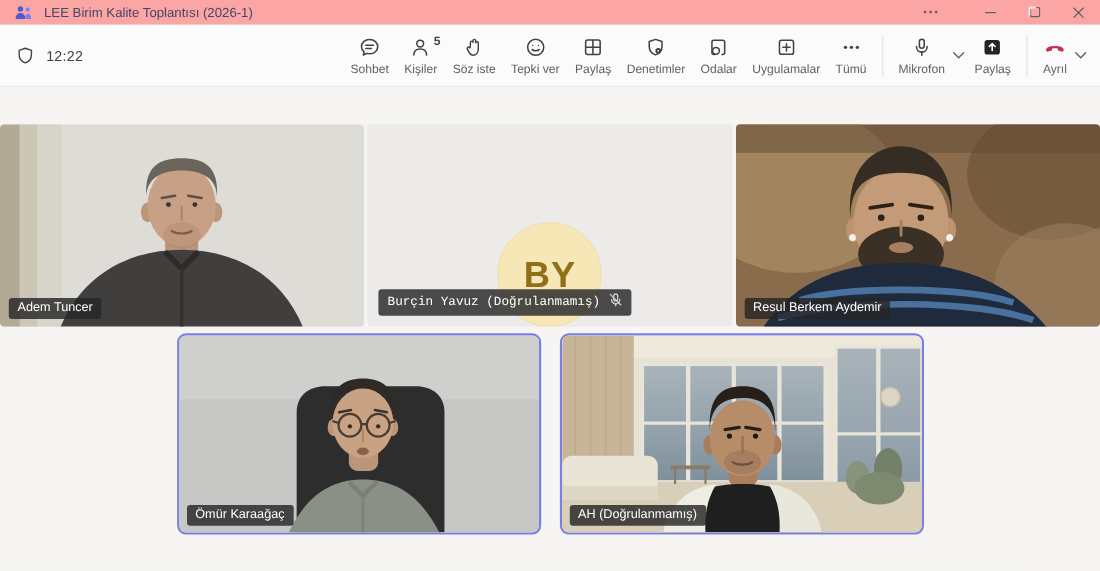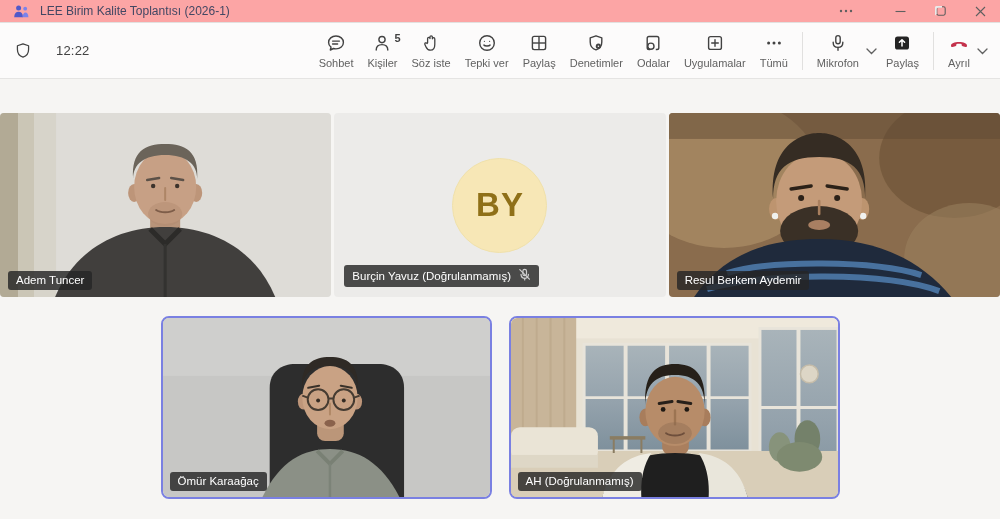--- a/index.html
+++ b/index.html
@@ -12,50 +12,50 @@
   .titlebar .app-icon { display:flex; margin-right:11px; }
   .titlebar .title { font-size:12px; color:#424763; }
   .win-controls { margin-left:auto; display:flex; height:100%; }
   .win-btn { width:40px; height:100%; display:flex; align-items:center; justify-content:center; cursor:default; }
   .win-btn svg { display:block; }
   .win-more { margin-right:14px; }
 
   
   .toolbar { height:56px; background:#fcfbfb; border-bottom:1px solid #e5e4e3;
     display:flex; align-items:center; padding:0 10px 0 14px; }
-  .timer-group { display:flex; align-items:center; gap:24px; }
+  .timer-group { display:flex; align-items:center; gap:10px; }
   .timer-text { font-size:13px; color:#424242; letter-spacing:.2px; }
   .tb-buttons { margin-left:auto; display:flex; align-items:center; }
   .tb-btn { display:flex; flex-direction:column; align-items:center; gap:3px;
     padding:0 7px; cursor:pointer; }
   .tb-btn .icon-wrap { position:relative; height:21px; display:flex; align-items:center; }
   .tb-btn .lbl { font-size:11px; color:#616161; white-space:nowrap; }
   .badge { position:absolute; top:-1px; right:-8px; font-size:11px; font-weight:700; color:#424242; }
   .combo { display:flex; align-items:flex-start; }
   .chev { margin:8px 2px 0 0; cursor:pointer; }
   .sep { width:1px; height:38px; background:#e1e0df; margin:0 7px; }
 
   
   .stage { height:440px; background:#f6f5f3; padding-top:34px; }
   .row { display:flex; gap:3px; }
   .row.top { height:184px; }
-  .row.bottom { height:183px; margin-top:19px; justify-content:center; gap:17px;border-radius:28px; }
+  .row.bottom { height:183px; margin-top:6px; justify-content:center; gap:17px;border-radius:28px; }
   .tile { position:relative; border-radius:4px; overflow:hidden; background:#ecebe9; flex:1; }
   .row.bottom .tile { flex:none; width:331px; border:2.5px solid #7a80e2; border-radius:8px; }
   .video-area { position:absolute; inset:0; }
   .video-area svg { width:100%; height:100%; display:block; }
   .row.bottom .video-area { border-radius:5px; overflow:hidden; }
 
   .name-label { position:absolute; left:8px; bottom:7px; z-index:3;
     background:rgba(38,38,38,.82); color:#ffffff; font-size:11.5px;
     padding:3px 8px 4px; border-radius:3px; display:flex; align-items:center; gap:7px;
     white-space:nowrap; }
   .row.bottom .name-label { left:7px; bottom:6px; }
 
-  .avatar-wrap { position:absolute; inset:0; display:flex; align-items:center; justify-content:center; }
+  .avatar-wrap { position:absolute; inset:0; display:flex; align-items:flex-end; justify-content:center; }
   .avatar { width:95px; height:95px; border-radius:50%; background:#f7e7b6;
     border:1px solid #efe0ab; display:flex; align-items:center; justify-content:center;
     font-size:33px; font-weight:600; color:#8f7018; letter-spacing:1px; }
 </style>
 </head>
 <body>
 
 <div class="titlebar">
   <span class="app-icon">
     <svg width="16" height="13" viewBox="0 0 16 13">
@@ -282,21 +282,21 @@
         <span>Adem Tuncer</span>
       </div>
     </div>
 
     <div class="tile">
       <div class="avatar-wrap">
         <div class="avatar">
           <span>BY</span>
         </div>
       </div>
-      <div class="name-label" style="left:10px; bottom:10px;">
+      <div class="name-label" style="left:10px; bottom:10px;font-family:Liberation Mono, monospace;">
         <span>Burçin Yavuz (Doğrulanmamış)</span>
         <span>
           <svg width="13" height="13" viewBox="0 0 13 13" fill="none" stroke="#cfcfcf" stroke-width="1.2" stroke-linecap="round">
             <rect x="4.9" y="1.3" width="3.6" height="6.4" rx="1.8"></rect>
             <path d="M3,6.3 C3,8.9 4.9,10.3 6.7,10.3 C8.5,10.3 10.4,8.9 10.4,6.3"></path>
             <line x1="6.7" y1="10.3" x2="6.7" y2="12"></line>
             <line x1="1.8" y1="1.6" x2="11.4" y2="11.2"></line>
           </svg>
         </span>
       </div>

